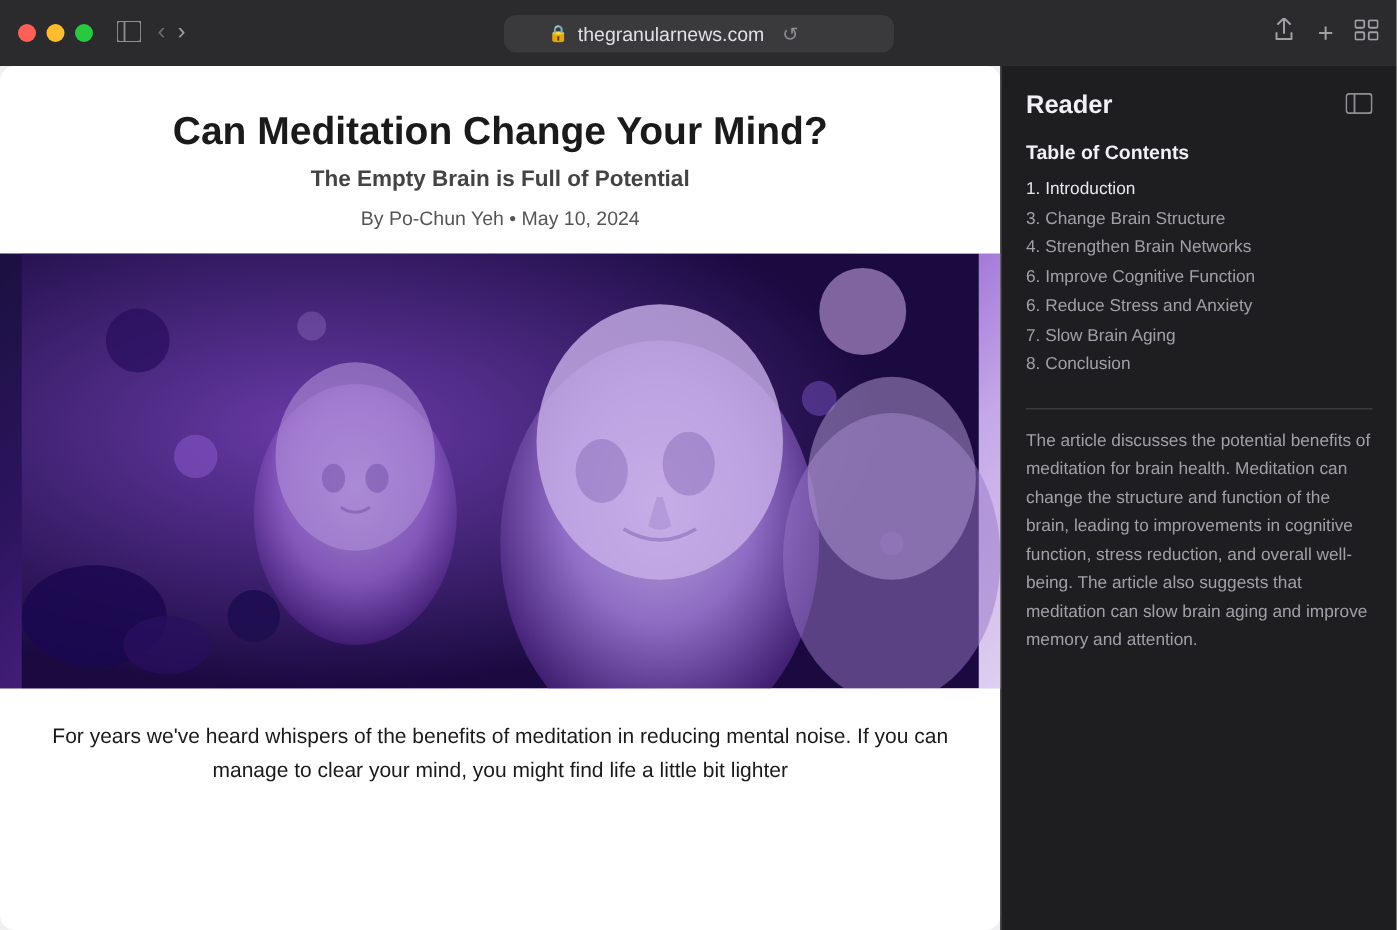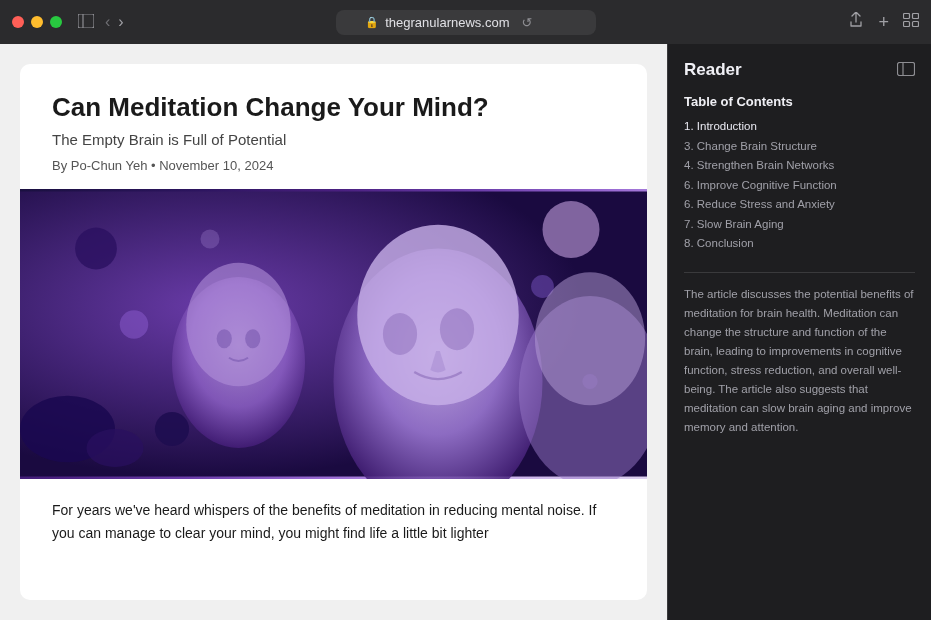--- a/index.html
+++ b/index.html
@@ -109,21 +109,22 @@
     .browser-content {
       display: flex;
       height: calc(620px - 44px);
     }
 
     
     .article-area {
       flex: 1;
       background: #f0f0f0;
       overflow: hidden;
-      padding: 20px;
+      padding: 0;
+      text-align: center;
     }
 
     .article-card {
       background: #ffffff;
       border-radius: 10px;
       overflow: hidden;
       height: 100%;
       display: flex;
       flex-direction: column;
     }
@@ -135,21 +136,21 @@
     .article-title {
       font-size: 26px;
       font-weight: 800;
       color: #1a1a1a;
       line-height: 1.2;
       margin-bottom: 8px;
     }
 
     .article-subtitle {
       font-size: 15px;
-      font-weight: 400;
+      font-weight: 700;
       color: #444;
       margin-bottom: 10px;
     }
 
     .article-byline {
       font-size: 13px;
       color: #555;
       margin-bottom: 16px;
     }
 
@@ -288,21 +289,21 @@
 </div>
 
 <div class="browser-content">
 
   <div class="article-area">
     <div class="article-card">
 
       <div class="article-text-area">
         <h1 class="article-title">Can Meditation Change Your Mind?</h1>
         <p class="article-subtitle">The Empty Brain is Full of Potential</p>
-        <p class="article-byline">By Po-Chun Yeh  •  November 10, 2024</p>
+        <p class="article-byline">By Po-Chun Yeh  •  May 10, 2024</p>
       </div>
 
       <div class="article-image">
         <svg class="faces-svg" viewBox="0 0 660 300" xmlns="http://www.w3.org/2000/svg">
 
           <defs>
             <radialGradient id="bg1" cx="30%" cy="40%" r="60%">
               <stop offset="0%" stop-color="#6b3daa" stop-opacity="0.9"></stop>
               <stop offset="100%" stop-color="#1a0a40" stop-opacity="1"></stop>
             </radialGradient>

